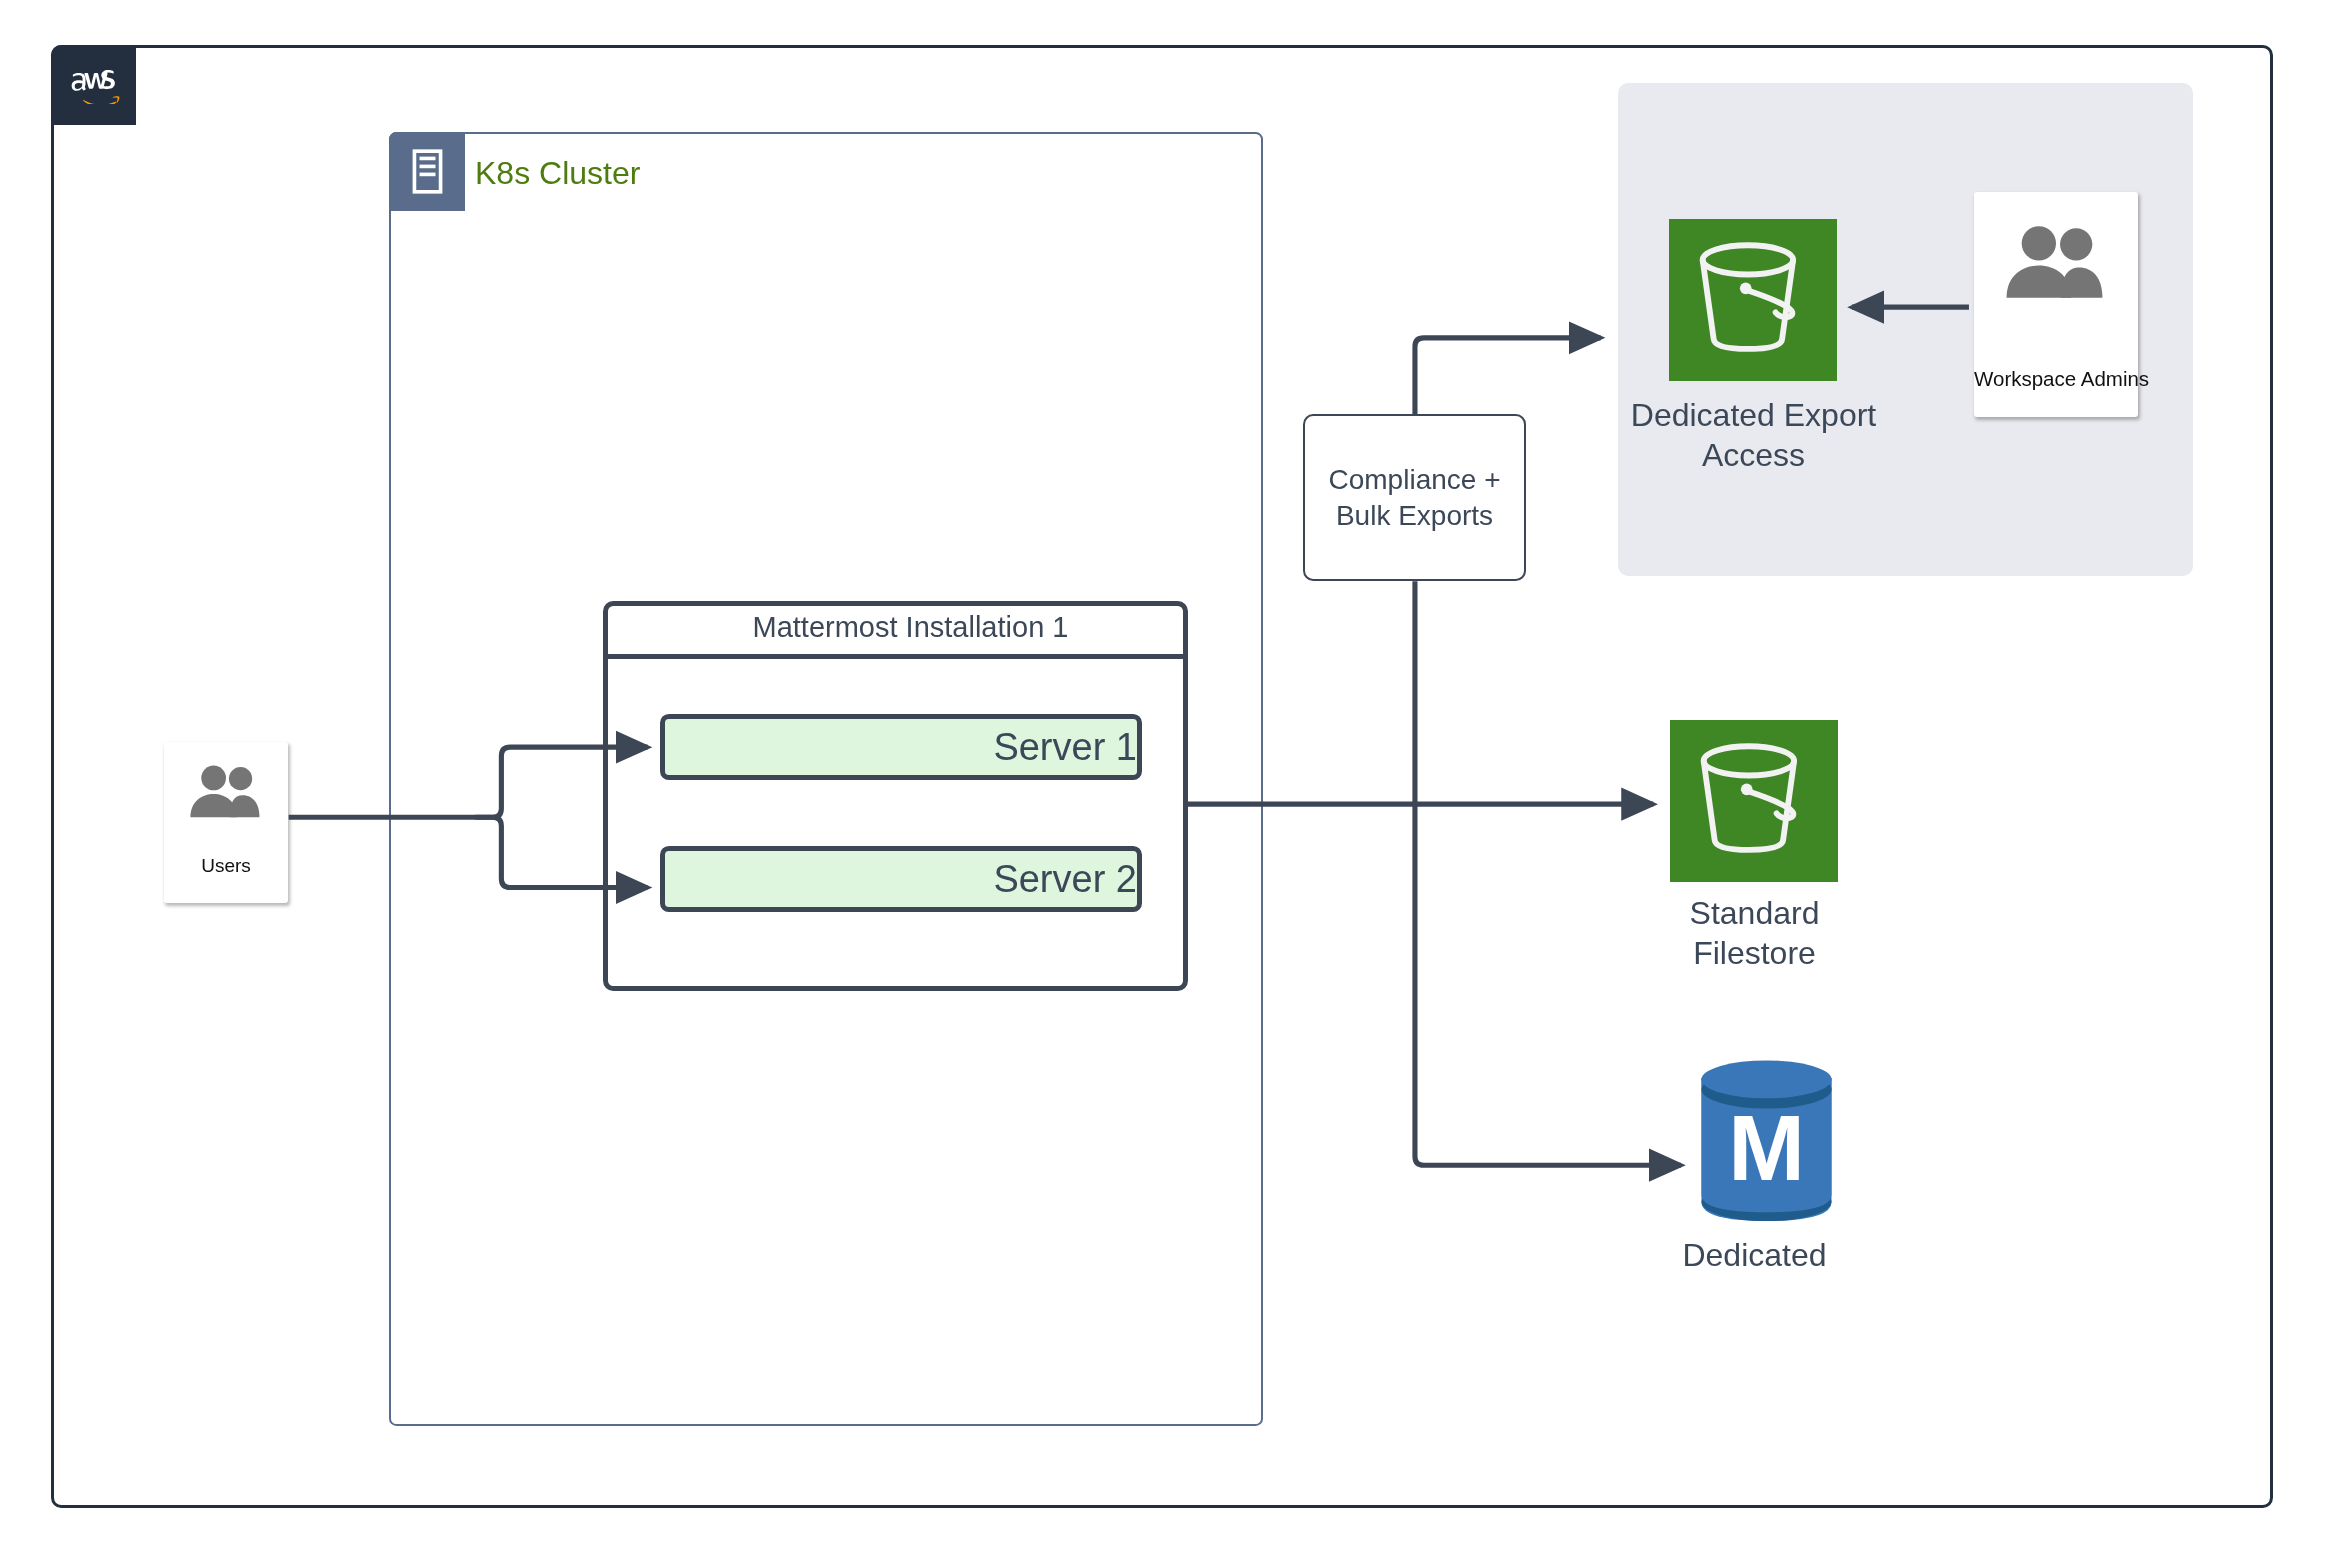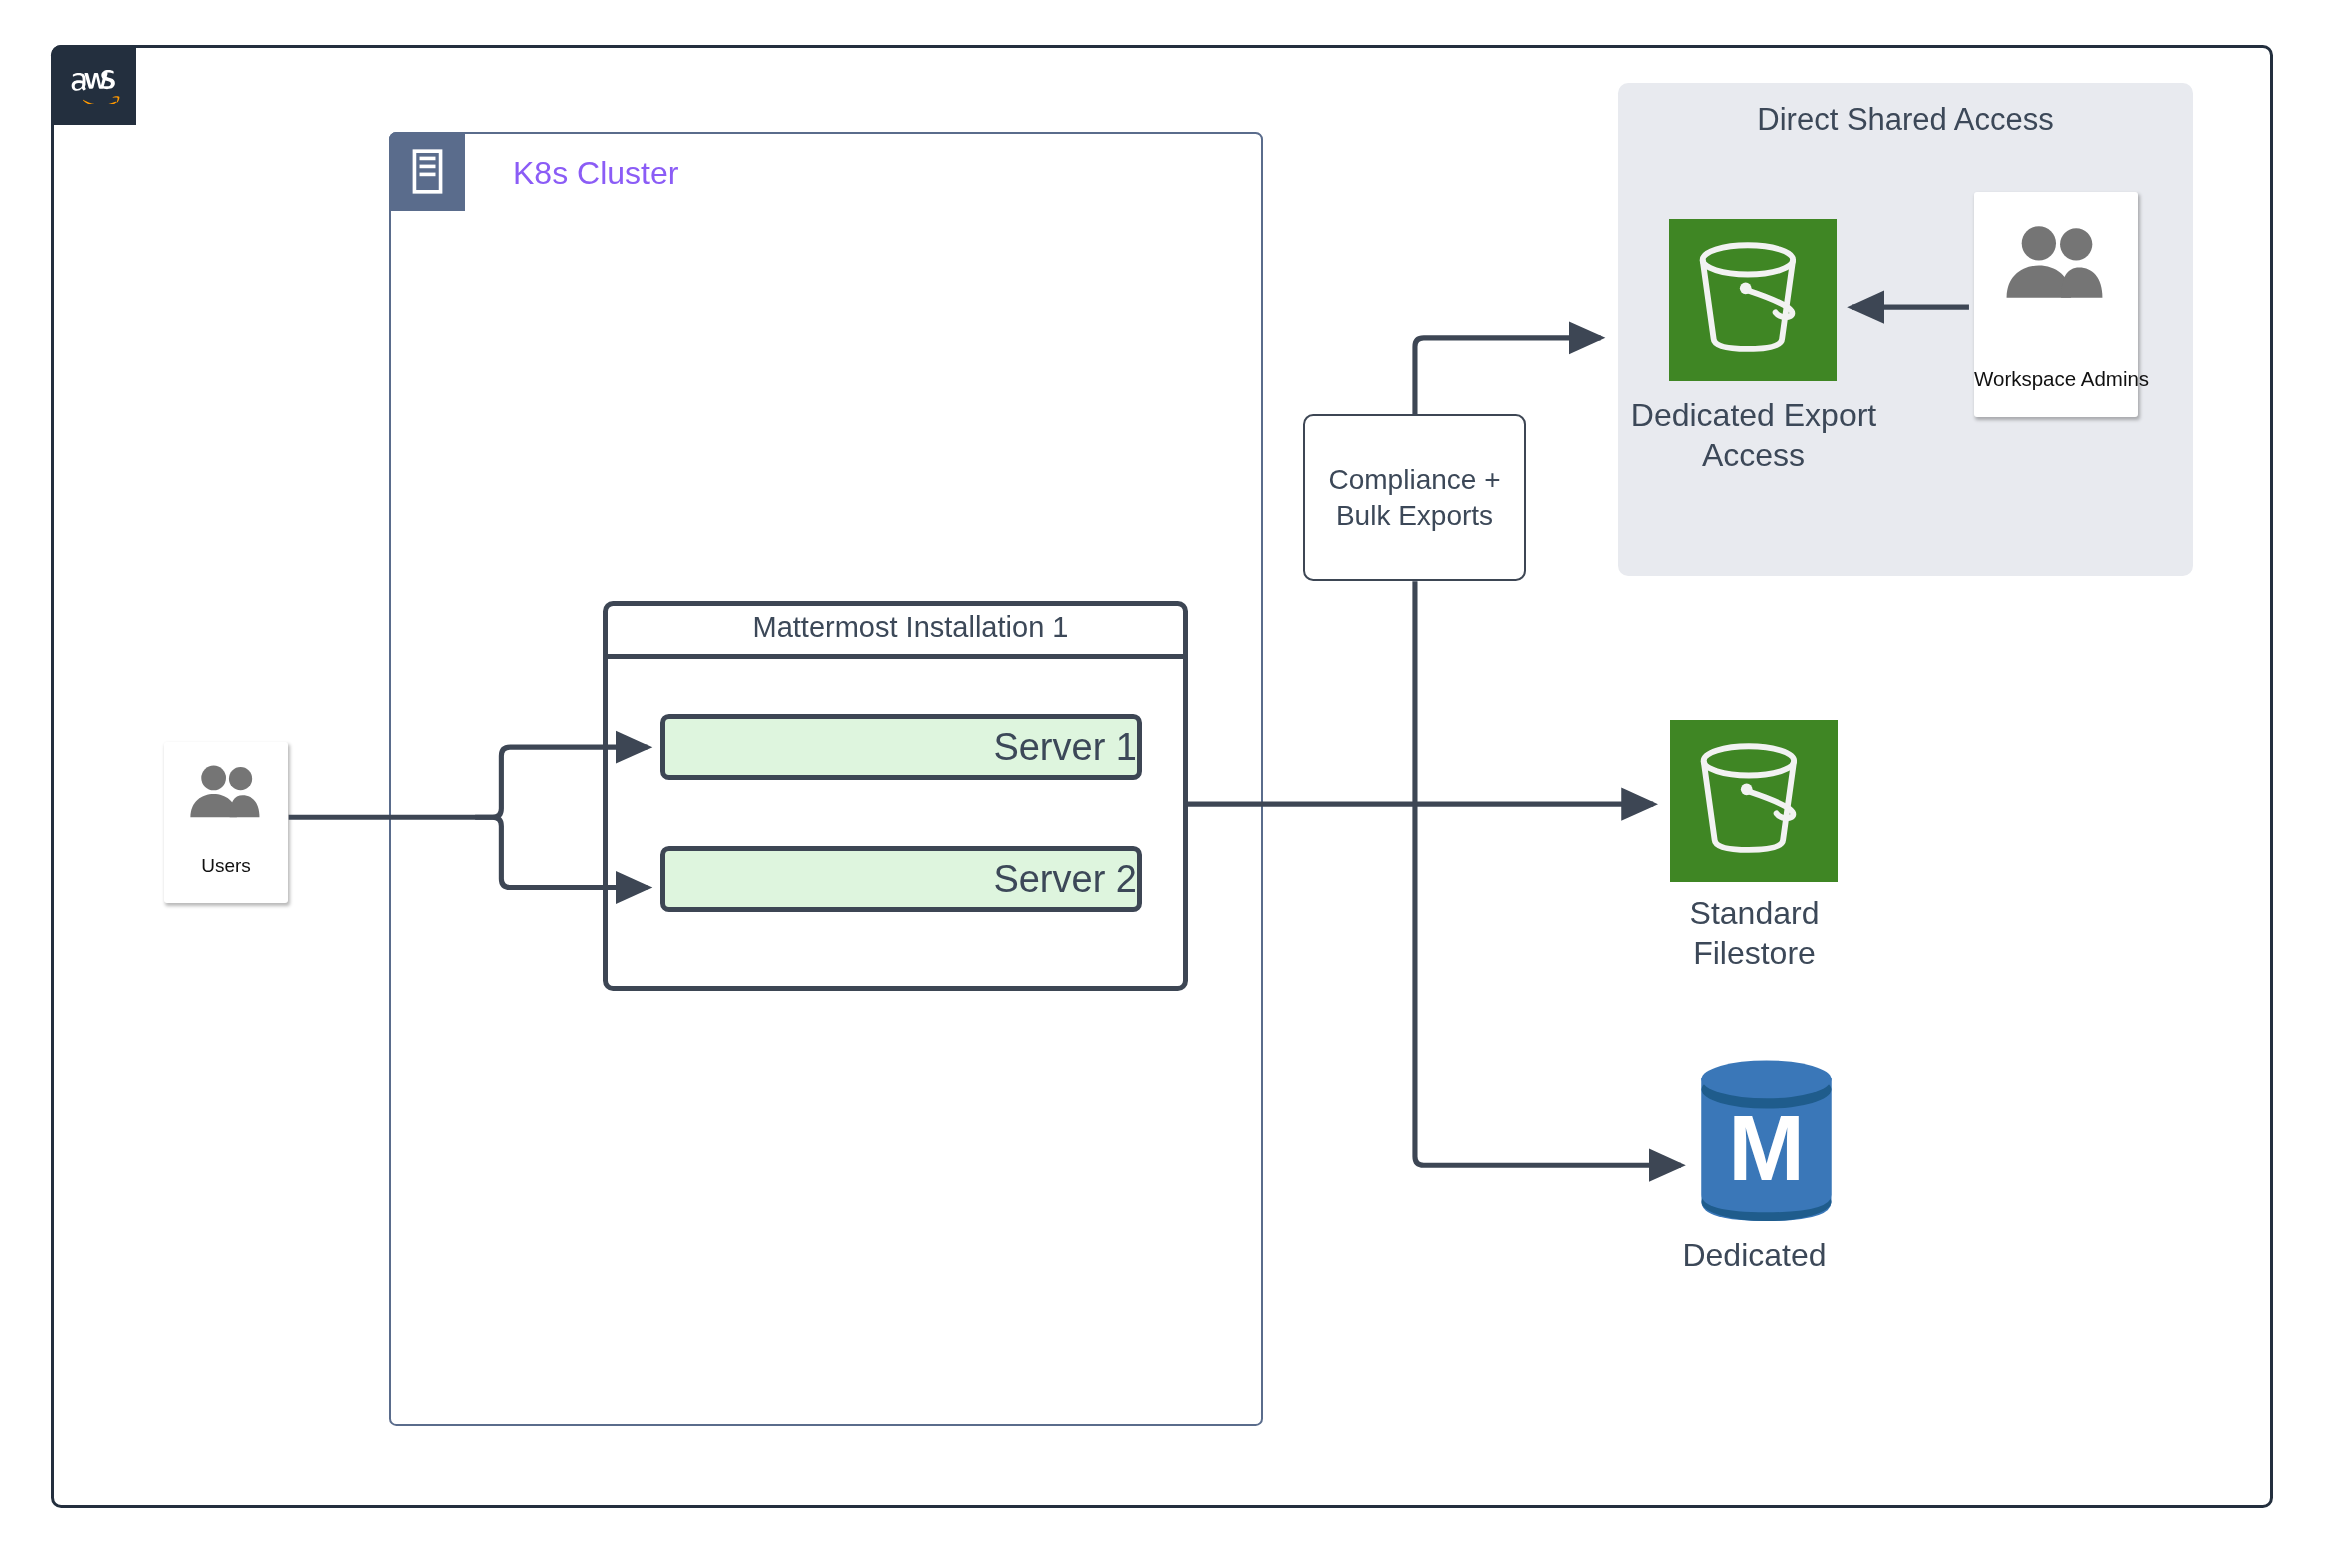--- a/index.html
+++ b/index.html
@@ -54,23 +54,23 @@
   #k8s-badge {
     left: 389px; top: 132px;
     width: 76px; height: 79px;
     background: #5A6C8C;
     border-top-left-radius: 7.3px;
     display: flex;
     align-items: center;
     justify-content: center;
   }
   #k8s-title {
-    left: 513px; top: 155px;
+    left: 475px; top: 155px;
     font-size: 32px;
-    color: #8b5cf6;
+    color: #4d7c0f;
     white-space: nowrap;
   }
 
   
   #mm-box {
     left: 603px; top: 601px;
     width: 585px; height: 390px;
     border: 5.1px solid #3D4654;
     border-radius: 10.2px;
     box-sizing: border-box;
@@ -195,21 +195,20 @@
 
   
   #wires { left: 0; top: 0; width: 2330px; height: 1563px; pointer-events: none; z-index: 2; }
 </style>
 </head>
 <body>
 
 <div id="stage">
 
   <div class="abs" id="dsa-group"></div>
-  <div class="abs" id="dsa-title">Direct Shared Access</div>
 
   <div class="abs" id="aws-frame"></div>
   <div class="abs" id="aws-badge">
     <svg width="57" height="38" viewBox="0 0 78 52" aria-hidden="true">
       <path d="M18.4 18.9c0 1.1.1 2 .3 2.6.2.6.6 1.3 1 2 .2.3.3.5.3.8 0 .4-.2.7-.7 1l-2.2 1.5c-.3.2-.6.3-.9.3-.4 0-.7-.2-1-.5-.5-.5-.9-1.1-1.3-1.7-.4-.6-.7-1.3-1.1-2.2-2.7 3.2-6.1 4.8-10.2 4.8-2.9 0-5.2-.8-6.9-2.5C-5.9 23.3-6.8 21-6.8 18c0-3.1 1.1-5.7 3.4-7.6 2.3-1.9 5.3-2.9 9.2-2.9 1.3 0 2.6.1 3.9.3 1.4.2 2.8.5 4.3.8V5.9c0-2.8-.6-4.8-1.7-5.9C11.1-1.2 9-1.7 6.1-1.7c-1.3 0-2.7.2-4.1.5-1.4.3-2.7.7-4 1.2-.6.3-1 .4-1.3.5-.2.1-.4.1-.5.1-.5 0-.7-.3-.7-1v-1.7c0-.5.1-.9.2-1.1.2-.2.5-.5 1-.7 1.3-.7 2.8-1.2 4.6-1.7C3.1-6.1 5-6.3 7-6.3c4.3 0 7.5 1 9.5 2.9 2 2 3 4.9 3 8.9v11.4zM4.3 24.2c1.2 0 2.5-.2 3.8-.7 1.3-.4 2.5-1.2 3.5-2.4.6-.7 1-1.5 1.3-2.4.2-.9.4-2 .4-3.3v-1.6c-1.1-.3-2.2-.5-3.4-.6-1.2-.2-2.4-.2-3.5-.2-2.5 0-4.4.5-5.6 1.5-1.2 1-1.8 2.4-1.8 4.3 0 1.7.5 3 1.3 3.9.9.9 2.1 1.5 3.7 1.5z" transform="translate(14,14) scale(0.72)" fill="#ffffff"></path>
       <path d="M6.1 1.5C5.2 1.5 4.6 1.3 4.2.9 3.8.6 3.5 0 3.2-.8L-4.3-25.6c-.3-.9-.4-1.5-.4-1.8 0-.7.4-1.1 1.1-1.1h3.4c.9 0 1.6.2 1.9.6.4.3.7.9.9 1.8l5.4 21.1 5-21.1c.2-.9.5-1.5.9-1.8.4-.3 1-.6 1.9-.6h2.8c.9 0 1.6.2 2 .6.4.3.7.9.9 1.8l5.1 21.4 5.5-21.4c.3-.9.6-1.5.9-1.8.4-.3 1.1-.6 1.9-.6h3.2c.7 0 1.1.4 1.1 1.1 0 .2 0 .4-.1.7 0 .3-.1.6-.3 1.1l-7.7 24.8c-.3.9-.6 1.5-1 1.8-.4.3-1 .5-1.8.5h-3c-.9 0-1.6-.2-2-.6-.4-.4-.7-1-.9-1.9l-5-20.6-4.9 20.5c-.2.9-.5 1.5-.9 1.9-.4.4-1.1.6-2 .6H6.1z" transform="translate(30,30) scale(0.72)" fill="#ffffff"></path>
       <path d="M62.3 2.3c-2 0-4-.2-5.9-.7-1.9-.5-3.4-1-4.4-1.6-.6-.4-1.1-.8-1.2-1.1-.2-.4-.3-.8-.3-1.2v-1.8c0-.7.3-1.1.8-1.1.2 0 .4 0 .6.1.2.1.5.2.9.4 1.3.6 2.7 1 4.2 1.3 1.5.3 3 .4 4.6.4 2.4 0 4.3-.4 5.6-1.3 1.3-.8 2-2.1 2-3.6 0-1.1-.3-2-1-2.7-.7-.7-2-1.4-3.8-2l-5.5-1.7c-2.8-.9-4.8-2.2-6.1-3.9-1.3-1.7-1.9-3.6-1.9-5.7 0-1.6.4-3.1 1.1-4.3.7-1.3 1.6-2.4 2.8-3.2 1.2-.9 2.5-1.6 4.1-2 1.6-.5 3.2-.7 4.9-.7.9 0 1.8.1 2.7.2.9.1 1.7.3 2.6.4.8.2 1.5.4 2.2.6.7.2 1.3.5 1.7.7.5.3.9.6 1.1.9.2.3.3.7.3 1.2v1.6c0 .7-.3 1.1-.8 1.1-.3 0-.8-.1-1.4-.4-2.1-1-4.5-1.4-7.1-1.4-2.2 0-3.9.3-5.1 1.1-1.2.7-1.8 1.8-1.8 3.4 0 1.1.4 2 1.2 2.7.8.7 2.2 1.5 4.2 2.1l5.4 1.7c2.7.9 4.7 2.1 5.9 3.7 1.2 1.6 1.8 3.4 1.8 5.4 0 1.7-.3 3.2-1 4.6-.7 1.4-1.7 2.6-2.9 3.5-1.2 1-2.7 1.7-4.4 2.2-1.8.6-3.7.9-5.8.9z" transform="translate(13,30) scale(0.72)" fill="#ffffff"></path>
       <path d="M2.6 10.2c-8.8 6.5-21.6 10-32.6 10-15.4 0-29.3-5.7-39.8-15.2-.8-.7-.1-1.7.9-1.2 11.4 6.6 25.4 10.6 39.9 10.6 9.8 0 20.5-2 30.4-6.2 1.5-.7 2.7 1 1.2 2z" transform="translate(68,44) scale(0.62)" fill="#FF9900"></path>
       <path d="M6.3 6c-1.1-1.4-7.4-.7-10.3-.3-.9.1-1-.7-.2-1.2 5-3.5 13.2-2.5 14.2-1.3 1 1.2-.3 9.5-5 13.5-.7.6-1.4.3-1.1-.5C5 13.5 7.4 7.4 6.3 6z" transform="translate(68,40) scale(0.62)" fill="#FF9900"></path>
     </svg>

